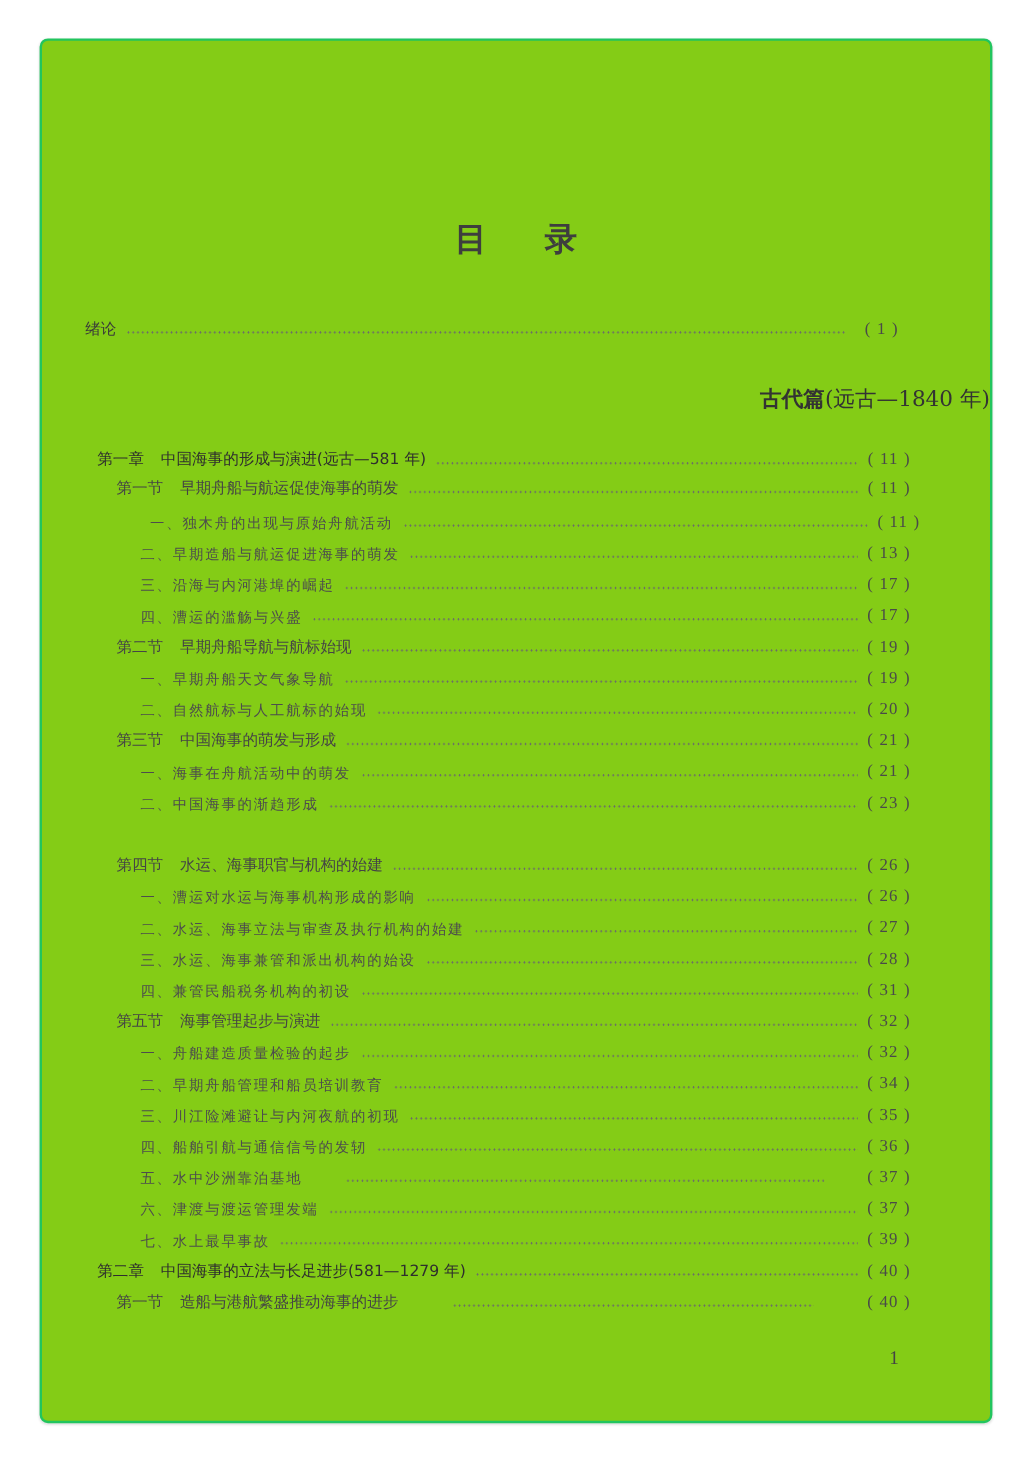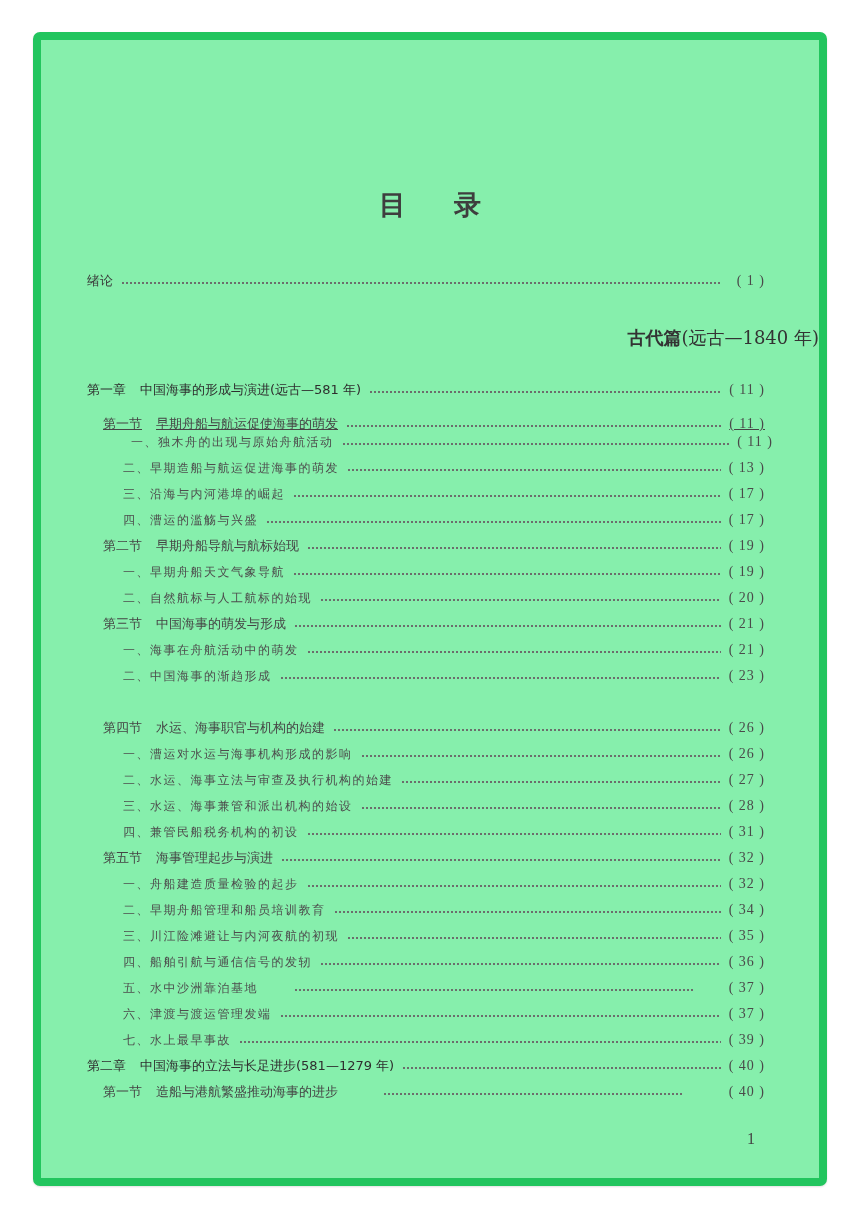--- a/index.html
+++ b/index.html
@@ -14,24 +14,24 @@
       overflow: hidden;
       font-family: "DejaVu Serif", "Liberation Serif", serif;
       color: #3a3a3a;
     }
     .page {
       position: absolute;
       left: 33px;
       top: 32px;
       width: 794px;
       height: 1154px;
-      border: 8px solid #22c55e;
+      border: 2px solid #22c55e;
       border-radius: 7px;
       box-shadow: 0 1px 2px rgba(0,0,0,0.12);
-      background: #86efac;
+      background: #84cc16;
       box-sizing: border-box;
     }
     .title {
       position: absolute;
       left: 0;
       width: 100%;
       top: 147px;
       text-align: center;
       font-family: "DejaVu Sans", "Liberation Sans", sans-serif;
       font-weight: bold;
@@ -71,21 +71,21 @@
       font-family: "Liberation Serif", "DejaVu Serif", serif;
       font-size: 14px;
       color: #4a4a4a;
       letter-spacing: 1px;
     }
     .lvl-chapter { left: 46px; width: 678px; font-family: "DejaVu Sans", "Liberation Sans", sans-serif; font-size: 13px; color: #2e2e2e; }
     .lvl-chapter .num { margin-right: 14px; }
     .lvl-section { left: 62px; width: 662px; font-size: 13px; color: #454545; }
     .lvl-section .num { margin-right: 14px; }
     .lvl-item { left: 82px; width: 642px; font-size: 12px; color: #4d4d4d; letter-spacing: 1.5px; }
-    .lvl-intro { left: 46px; width: 678px; font-family: "DejaVu Sans", "Liberation Sans", sans-serif; font-size: 13px; color: #3a3a3a; }
+    .lvl-intro { left: 36px; width: 678px; font-family: "DejaVu Sans", "Liberation Sans", sans-serif; font-size: 13px; color: #3a3a3a; }
 
     .part-heading {
       position: absolute;
       left: 0;
       width: 100%;
       top: 286px;
       text-align: right;
       font-size: 18px;
       color: #333;
     }
@@ -118,21 +118,21 @@
 
   <div class="part-heading">
     <span class="bold">古代篇</span><span>(远古—1840 年)</span>
   </div>
 
   <div class="toc-line lvl-chapter" style="top:339px;">
     <span class="label"><span class="num">第一章</span><span>中国海事的形成与演进(远古—581 年)</span></span>
     <span class="lead"></span>
     <span class="page-num">( 11 )</span>
   </div>
-  <div class="toc-line lvl-section" style="top:373px;text-decoration:underline;">
+  <div class="toc-line lvl-section" style="top:363px;">
     <span class="label"><span class="num">第一节</span><span>早期舟船与航运促使海事的萌发</span></span>
     <span class="lead"></span>
     <span class="page-num">( 11 )</span>
   </div>
   <div class="toc-line lvl-item" style="top:391px;margin-left:8px;">
     <span class="label">一、独木舟的出现与原始舟航活动</span>
     <span class="lead"></span>
     <span class="page-num">( 11 )</span>
   </div>
   <div class="toc-line lvl-item" style="top:417px;">

